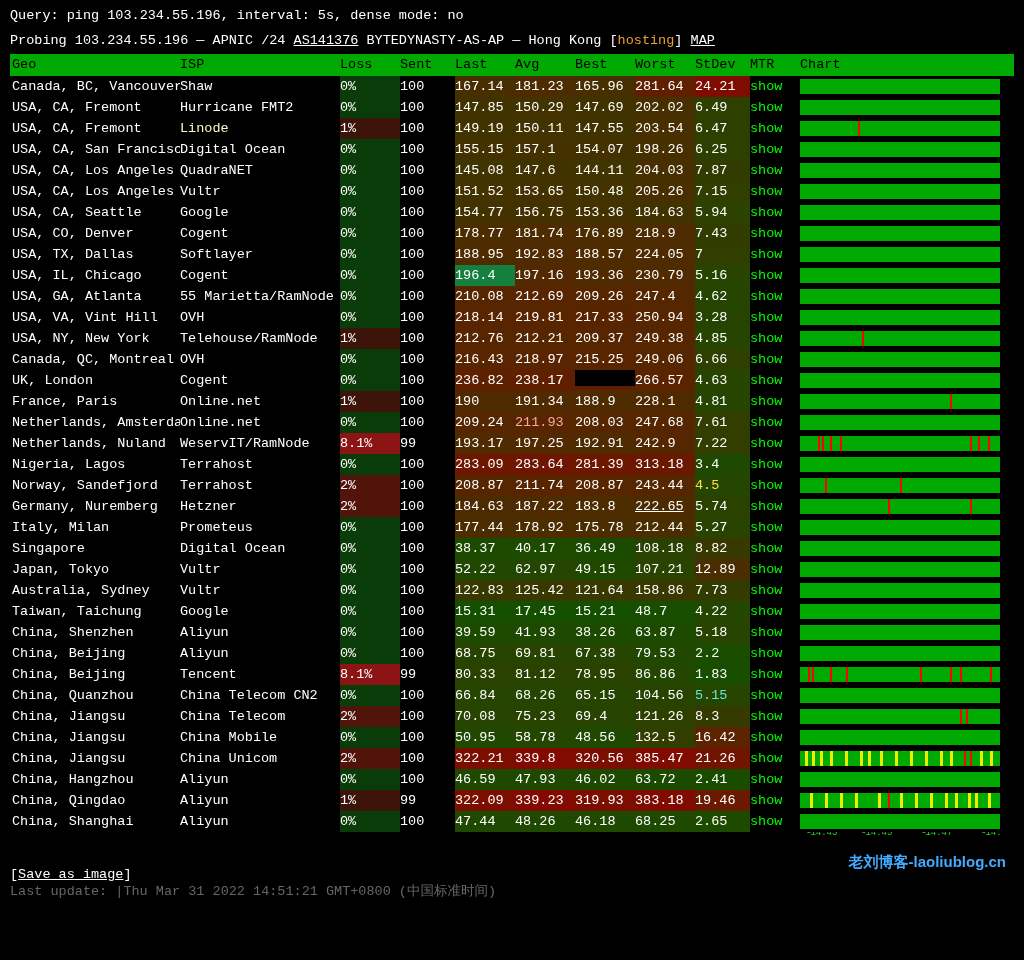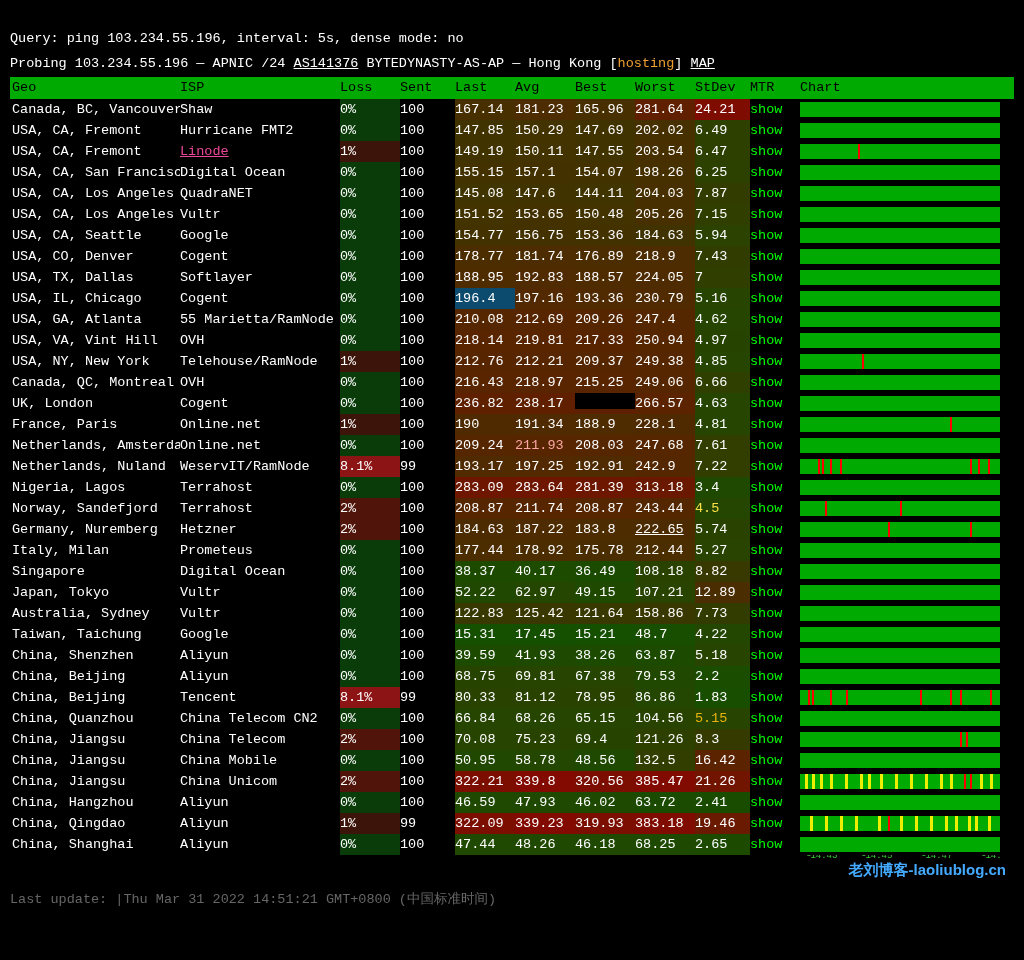--- a/index.html
+++ b/index.html
@@ -5,21 +5,21 @@
   * { box-sizing: border-box; }
   body {
     margin: 0;
     background: #000;
     font-family: Menlo, Consolas, "Courier New", monospace;
     font-size: 13.5px;
     color: #ccc;
     width: 1024px;
     padding: 8px 10px;
   }
-  .white { color: #fff; margin-top: 23px; }
+  .white { color: #fff; }
   .hdr-line { margin-bottom: 4px; }
   .orange { color: #f0a030; }
   .link { color: #fff; text-decoration: underline; cursor: pointer; }
   .hdr-row {
     background: #0a0;
     color: #000;
     display: flex;
     margin-top: 6px;
     font-weight: normal;
     height: 22px;
@@ -123,21 +123,21 @@
       <div class="cell c-best" style="background: rgb(65, 51, 0); color: rgb(255, 255, 255);">147.69</div>
       <div class="cell c-worst" style="background: rgb(71, 48, 0); color: rgb(255, 255, 255);">202.02</div>
       <div class="cell c-stdev" style="background: rgb(45, 64, 0); color: rgb(255, 255, 255);">6.49</div>
       <div class="cell c-mtr"><a>show</a></div>
       <div class="cell c-chart">
         <div class="chartbox"></div>
       </div>
     </div>
     <div class="row">
       <div class="cell c-geo" style="color: rgb(255, 255, 255);">USA, CA, Fremont</div>
-      <div class="cell c-isp" style="color: #ec4899; text-decoration: underline;">Linode</div>
+      <div class="cell c-isp" style="color: #fef9c3;">Linode</div>
       <div class="cell c-loss" style="background: rgb(60, 20, 10); color: rgb(255, 255, 255);">1%</div>
       <div class="cell c-sent" style="color: rgb(255, 255, 255);">100</div>
       <div class="cell c-last" style="background: rgb(65, 51, 0); color: rgb(255, 255, 255);">149.19</div>
       <div class="cell c-avg" style="background: rgb(66, 51, 0); color: rgb(255, 255, 255);">150.11</div>
       <div class="cell c-best" style="background: rgb(65, 51, 0); color: rgb(255, 255, 255);">147.55</div>
       <div class="cell c-worst" style="background: rgb(71, 47, 0); color: rgb(255, 255, 255);">203.54</div>
       <div class="cell c-stdev" style="background: rgb(45, 64, 0); color: rgb(255, 255, 255);">6.47</div>
       <div class="cell c-mtr"><a>show</a></div>
       <div class="cell c-chart">
         <div class="chartbox">
@@ -233,21 +233,21 @@
       <div class="cell c-mtr"><a>show</a></div>
       <div class="cell c-chart">
         <div class="chartbox"></div>
       </div>
     </div>
     <div class="row">
       <div class="cell c-geo" style="color: rgb(255, 255, 255);">USA, IL, Chicago</div>
       <div class="cell c-isp" style="color: rgb(255, 255, 255);">Cogent</div>
       <div class="cell c-loss" style="background: rgb(10, 60, 10); color: rgb(255, 255, 255);">0%</div>
       <div class="cell c-sent" style="color: rgb(255, 255, 255);">100</div>
-      <div class="cell c-last" style="background: #0c4a6e; color: rgb(255, 255, 255);">196.4</div>
+      <div class="cell c-last" style="background: #15803d; color: rgb(255, 255, 255);">196.4</div>
       <div class="cell c-avg" style="background: rgb(82, 41, 0); color: rgb(255, 255, 255);">197.16</div>
       <div class="cell c-best" style="background: rgb(80, 42, 0); color: rgb(255, 255, 255);">193.36</div>
       <div class="cell c-worst" style="background: rgb(80, 42, 0); color: rgb(255, 255, 255);">230.79</div>
       <div class="cell c-stdev" style="background: rgb(39, 68, 0); color: rgb(255, 255, 255);">5.16</div>
       <div class="cell c-mtr"><a>show</a></div>
       <div class="cell c-chart">
         <div class="chartbox"></div>
       </div>
     </div>
     <div class="row">
@@ -267,21 +267,21 @@
     </div>
     <div class="row">
       <div class="cell c-geo" style="color: rgb(255, 255, 255);">USA, VA, Vint Hill</div>
       <div class="cell c-isp" style="color: rgb(255, 255, 255);">OVH</div>
       <div class="cell c-loss" style="background: rgb(10, 60, 10); color: rgb(255, 255, 255);">0%</div>
       <div class="cell c-sent" style="color: rgb(255, 255, 255);">100</div>
       <div class="cell c-last" style="background: rgb(89, 36, 0); color: rgb(255, 255, 255);">218.14</div>
       <div class="cell c-avg" style="background: rgb(89, 36, 0); color: rgb(255, 255, 255);">219.81</div>
       <div class="cell c-best" style="background: rgb(88, 36, 0); color: rgb(255, 255, 255);">217.33</div>
       <div class="cell c-worst" style="background: rgb(86, 38, 0); color: rgb(255, 255, 255);">250.94</div>
-      <div class="cell c-stdev" style="background: rgb(38, 68, 0); color: rgb(255, 255, 255);">4.97</div>
+      <div class="cell c-stdev" style="background: rgb(38, 68, 0); color: rgb(255, 255, 255);">3.28</div>
       <div class="cell c-mtr"><a>show</a></div>
       <div class="cell c-chart">
         <div class="chartbox"></div>
       </div>
     </div>
     <div class="row">
       <div class="cell c-geo" style="color: rgb(255, 255, 255);">USA, NY, New York</div>
       <div class="cell c-isp" style="color: rgb(255, 255, 255);">Telehouse/RamNode</div>
       <div class="cell c-loss" style="background: rgb(60, 20, 10); color: rgb(255, 255, 255);">1%</div>
       <div class="cell c-sent" style="color: rgb(255, 255, 255);">100</div>
@@ -564,21 +564,21 @@
     </div>
     <div class="row">
       <div class="cell c-geo" style="color: rgb(255, 255, 255);">China, Quanzhou</div>
       <div class="cell c-isp" style="color: rgb(255, 255, 255);">China Telecom CN2</div>
       <div class="cell c-loss" style="background: rgb(10, 60, 10); color: rgb(255, 255, 255);">0%</div>
       <div class="cell c-sent" style="color: rgb(255, 255, 255);">100</div>
       <div class="cell c-last" style="background: rgb(38, 69, 0); color: rgb(255, 255, 255);">66.84</div>
       <div class="cell c-avg" style="background: rgb(38, 69, 0); color: rgb(255, 255, 255);">68.26</div>
       <div class="cell c-best" style="background: rgb(37, 69, 0); color: rgb(255, 255, 255);">65.15</div>
       <div class="cell c-worst" style="background: rgb(40, 67, 0); color: rgb(255, 255, 255);">104.56</div>
-      <div class="cell c-stdev" style="background: rgb(39, 68, 0); color: #eab308;">5.15</div>
+      <div class="cell c-stdev" style="background: rgb(39, 68, 0); color: #5eead4;">5.15</div>
       <div class="cell c-mtr"><a>show</a></div>
       <div class="cell c-chart">
         <div class="chartbox"></div>
       </div>
     </div>
     <div class="row">
       <div class="cell c-geo" style="color: rgb(255, 255, 255);">China, Jiangsu</div>
       <div class="cell c-isp" style="color: rgb(255, 255, 255);">China Telecom</div>
       <div class="cell c-loss" style="background: rgb(80, 20, 10); color: rgb(255, 255, 255);">2%</div>
       <div class="cell c-sent" style="color: rgb(255, 255, 255);">100</div>
@@ -718,16 +718,19 @@
         <span style="left: 5px;">└14:43</span>
         <span style="left: 60px;">└14:45</span>
         <span style="left: 120px;">└14:47</span>
         <span style="left: 180px;">└14:50</span>
       </div>
     </div>
   </div>
 
 <div class="watermark">
   <div class="footer">
+    <div style="color:#fff;">
+      <span>[</span><span class="saveimg">Save as image</span><span>]</span>
+    </div>
     <div>Last update: |Thu Mar 31 2022 14:51:21 GMT+0800 (中国标准时间)</div>
   </div>
   <div class="wm">老刘博客-laoliublog.cn</div>
 </div>
 
 </body></html>

